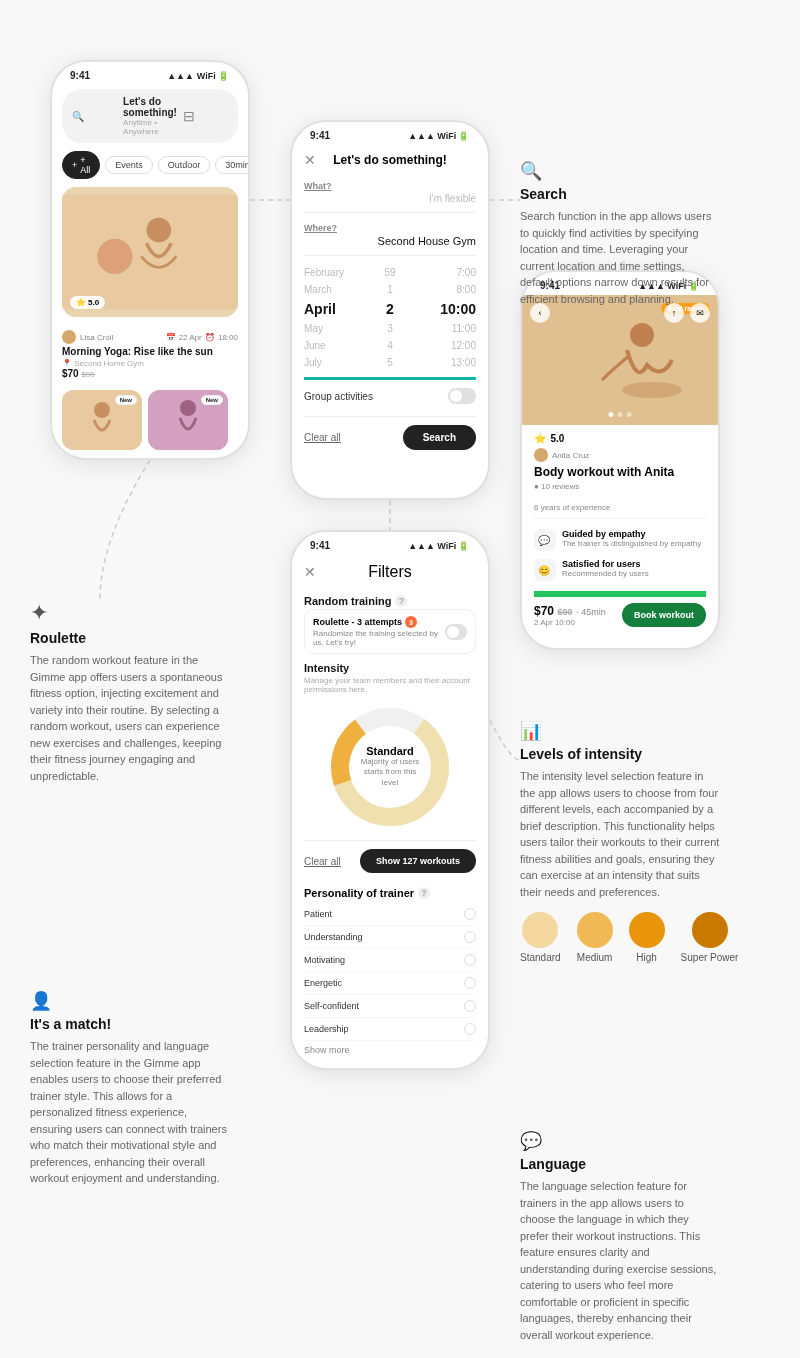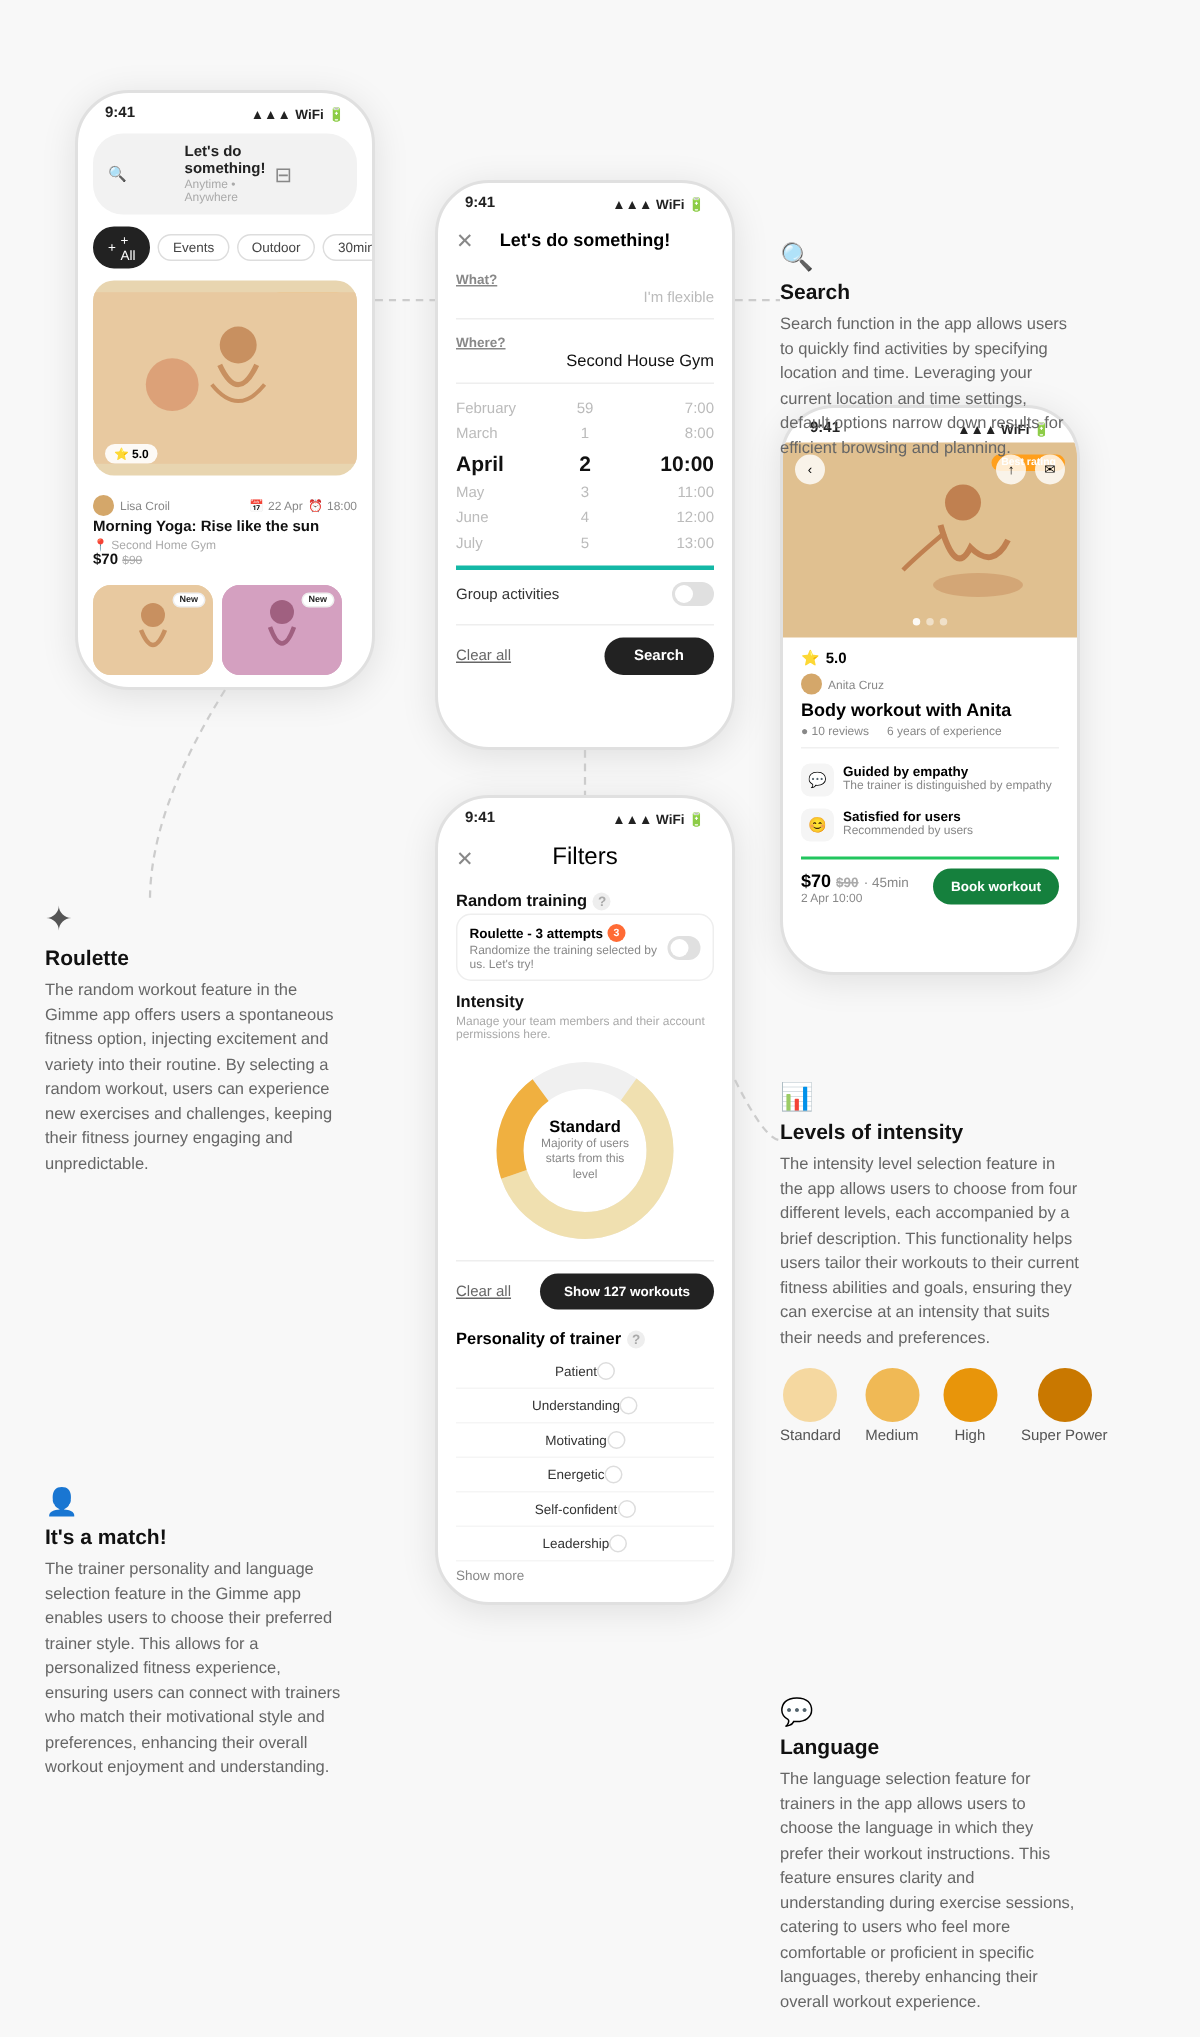--- a/index.html
+++ b/index.html
@@ -461,20 +461,21 @@
       background: #d4a76a;
       overflow: hidden;
     }
     .workout-title { font-size: 12px; font-weight: 700; margin: 3px 0; }
     .meta-row {
       display: flex;
       gap: 12px;
       font-size: 8px;
       color: #888;
       margin-bottom: 6px;
+      flex-direction: column;
     }
     .feature-rows { border-top: 1px solid #f0f0f0; padding: 6px 0; }
     .feature-row {
       display: flex;
       align-items: flex-start;
       gap: 6px;
       padding: 4px 0;
     }
     .feature-icon {
       width: 22px;
@@ -487,21 +488,21 @@
       font-size: 10px;
       flex-shrink: 0;
     }
     .feature-text .title { font-size: 9px; font-weight: 600; }
     .feature-text .desc { font-size: 8px; color: #888; }
     .booking-row {
       display: flex;
       justify-content: space-between;
       align-items: center;
       padding: 6px 0;
-      border-top: 2px solid #22c55e;
+      border-top: 6px solid #22c55e;
     }
     .booking-price { font-size: 12px; font-weight: 700; }
     .booking-price .old { font-size: 9px; color: #aaa; text-decoration: line-through; }
     .booking-price .duration { font-size: 9px; color: #888; font-weight: 400; }
     .booking-date { font-size: 8px; color: #888; }
     .book-btn {
       background: #15803d;
       color: #fff;
       border: none;
       border-radius: 16px;
@@ -517,21 +518,21 @@
     .personality-section-title {
       font-size: 11px;
       font-weight: 600;
       margin: 6px 0 4px;
       display: flex;
       align-items: center;
       gap: 4px;
     }
     .personality-item {
       display: flex;
-      justify-content: center;
+      justify-content: space-between;
       align-items: center;
       padding: 5px 0;
       font-size: 9px;
       color: #333;
       border-bottom: 1px solid #f5f5f5;
     }
     .radio-circle {
       width: 12px;
       height: 12px;
       border-radius: 50%;

